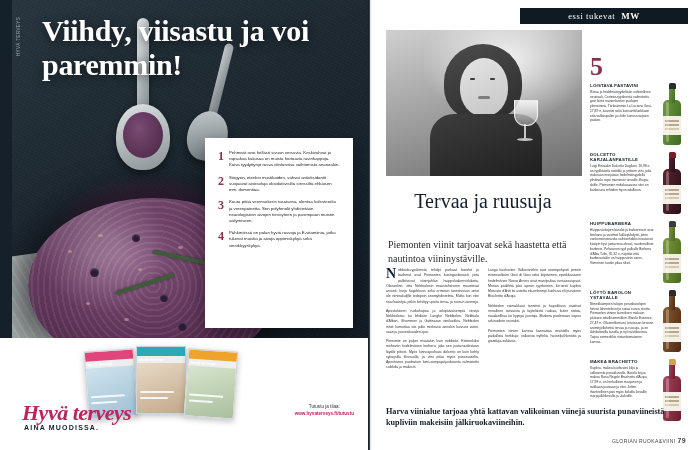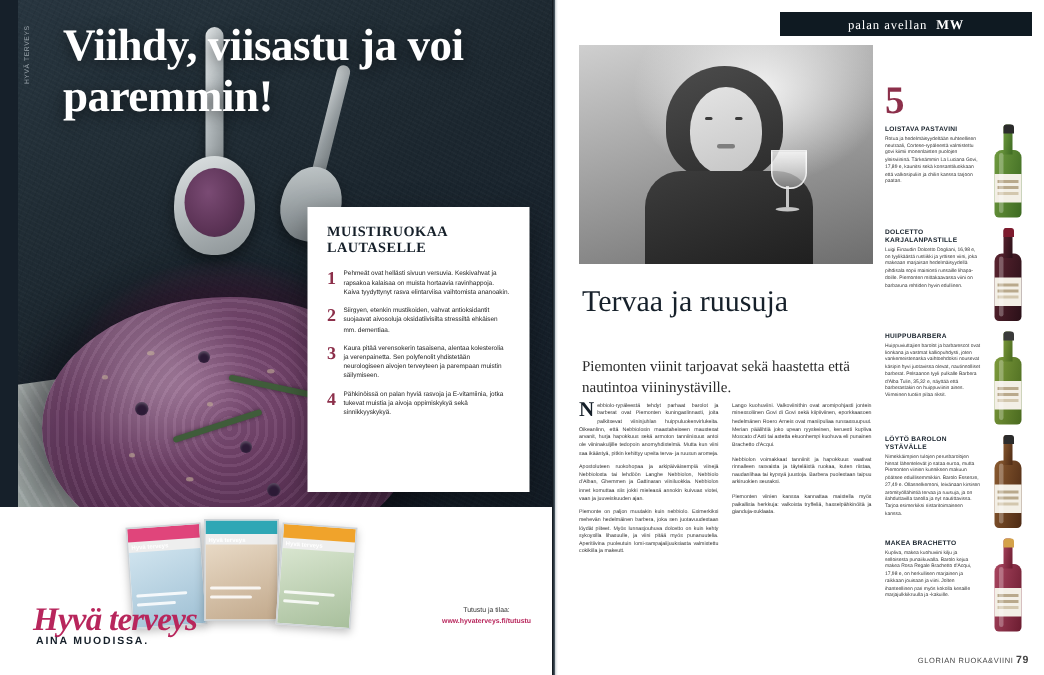--- a/index.html
+++ b/index.html
@@ -184,21 +184,21 @@
   }
   .portrait .pglass .cup{
     position:absolute;left:0;top:0;width:22px;height:24px;border-radius:0 0 11px 11px;
     background:linear-gradient(180deg,rgba(255,255,255,.8),rgba(190,190,190,.55));
     border:1px solid rgba(255,255,255,.75);
   }
   .portrait .pglass .stem{position:absolute;left:10px;top:24px;width:2px;height:14px;background:rgba(235,235,235,.8);}
   .portrait .pglass .foot{position:absolute;left:3px;top:38px;width:16px;height:3px;border-radius:50%;background:rgba(235,235,235,.8);}
   .article-title{
     position:absolute;left:16px;top:190px;width:190px;
-    font-family:"Liberation Serif", serif;font-size:20px;line-height:1.12;color:#16202a;font-weight:400;
+    font-family:"Liberation Serif", serif;font-size:20px;line-height:1.12;color:#16202a;font-weight:400;text-align:center;
   }
   .article-standfirst{
     position:absolute;left:16px;top:238px;width:190px;
     font-family:"Liberation Serif", serif;font-size:10px;line-height:1.42;color:#2a2a2a;
   }
   .body-cols{
     position:absolute;left:14px;top:268px;width:196px;height:152px;
     display:flex;gap:9px;
   }
   .bcol{width:93px;font-size:3.5px;line-height:1.5;color:#333;text-align:justify;}
@@ -278,21 +278,20 @@
         <div class="bowlpart"></div>
     </div>
 
     <div class="headline">Viihdy, viisastu ja voi paremmin!</div>
 
     <div class="left-top-bar">
       <div class="vert-code">HYVÄ TERVEYS</div>
     </div>
 
     <div class="recipe-box">
-      <div class="recipe-title">Muistiruokaa lautaselle</div>
 
       <div class="recipe-step">
         <div class="recipe-num">1</div>
         <div class="recipe-text">Pehmeät ovat hellästi sivuun versuvia. Keskivahvat ja rapsakoa kalaisaa on muista hortaavia ravinhappoja. Kaiva tyydyttynyt rasva elintarviisa vaihtomista ananoakin.</div>
       </div>
       <div class="recipe-step">
         <div class="recipe-num">2</div>
         <div class="recipe-text">Siirgyen, etenkin mustikoiden, vahvat antioksidantit suojaavat aivosoluja oksidatiivisilta stressiltä ehkäisen mm. dementiaa.</div>
       </div>
       <div class="recipe-step">
@@ -336,21 +335,21 @@
         <div class="pr-link">www.hyvaterveys.fi/tutustu</div>
       </div>
     </div>
   </div>
 
   <div class="gutter"></div>
 
   <div class="right-page">
 
     <div class="masthead">
-      <span class="mh-text">palan avellan</span>
+      <span class="mh-text">essi tukevat</span>
       <span class="mh-mark">MW</span>
     </div>
 
     <div class="portrait">
       <div class="pbg"></div>
       <div class="phair"></div>
       <div class="pface"></div>
       <div class="peye" style="left:84px;top:48px;"></div>
       <div class="peye" style="left:104px;top:48px;"></div>
       <div class="pmouth"></div>
@@ -447,19 +446,20 @@
         <div class="bottle">
           <div class="body" style="background:linear-gradient(100deg,#a8455f,#6b1c30);"></div>
           <div class="neck" style="background:linear-gradient(100deg,#a8455f,#6b1c30);"></div>
           <div class="cap" style="background:#d4a24a;"></div>
             <div class="label"></div>
             <div class="shine"></div>
         </div>
       </div>
     </div>
 
+    <div class="bottom-note">Harva viinialue tarjoaa yhtä kattavan valikoiman viinejä suurista punaviineistä kupliviin makeisiin jälkiruokaviineihin.</div>
 
     <div class="folio">
       <span>GLORIAN RUOKA&amp;VIINI</span>
       <b>79</b>
     </div>
   </div>
 </div>
 
 </body></html>

